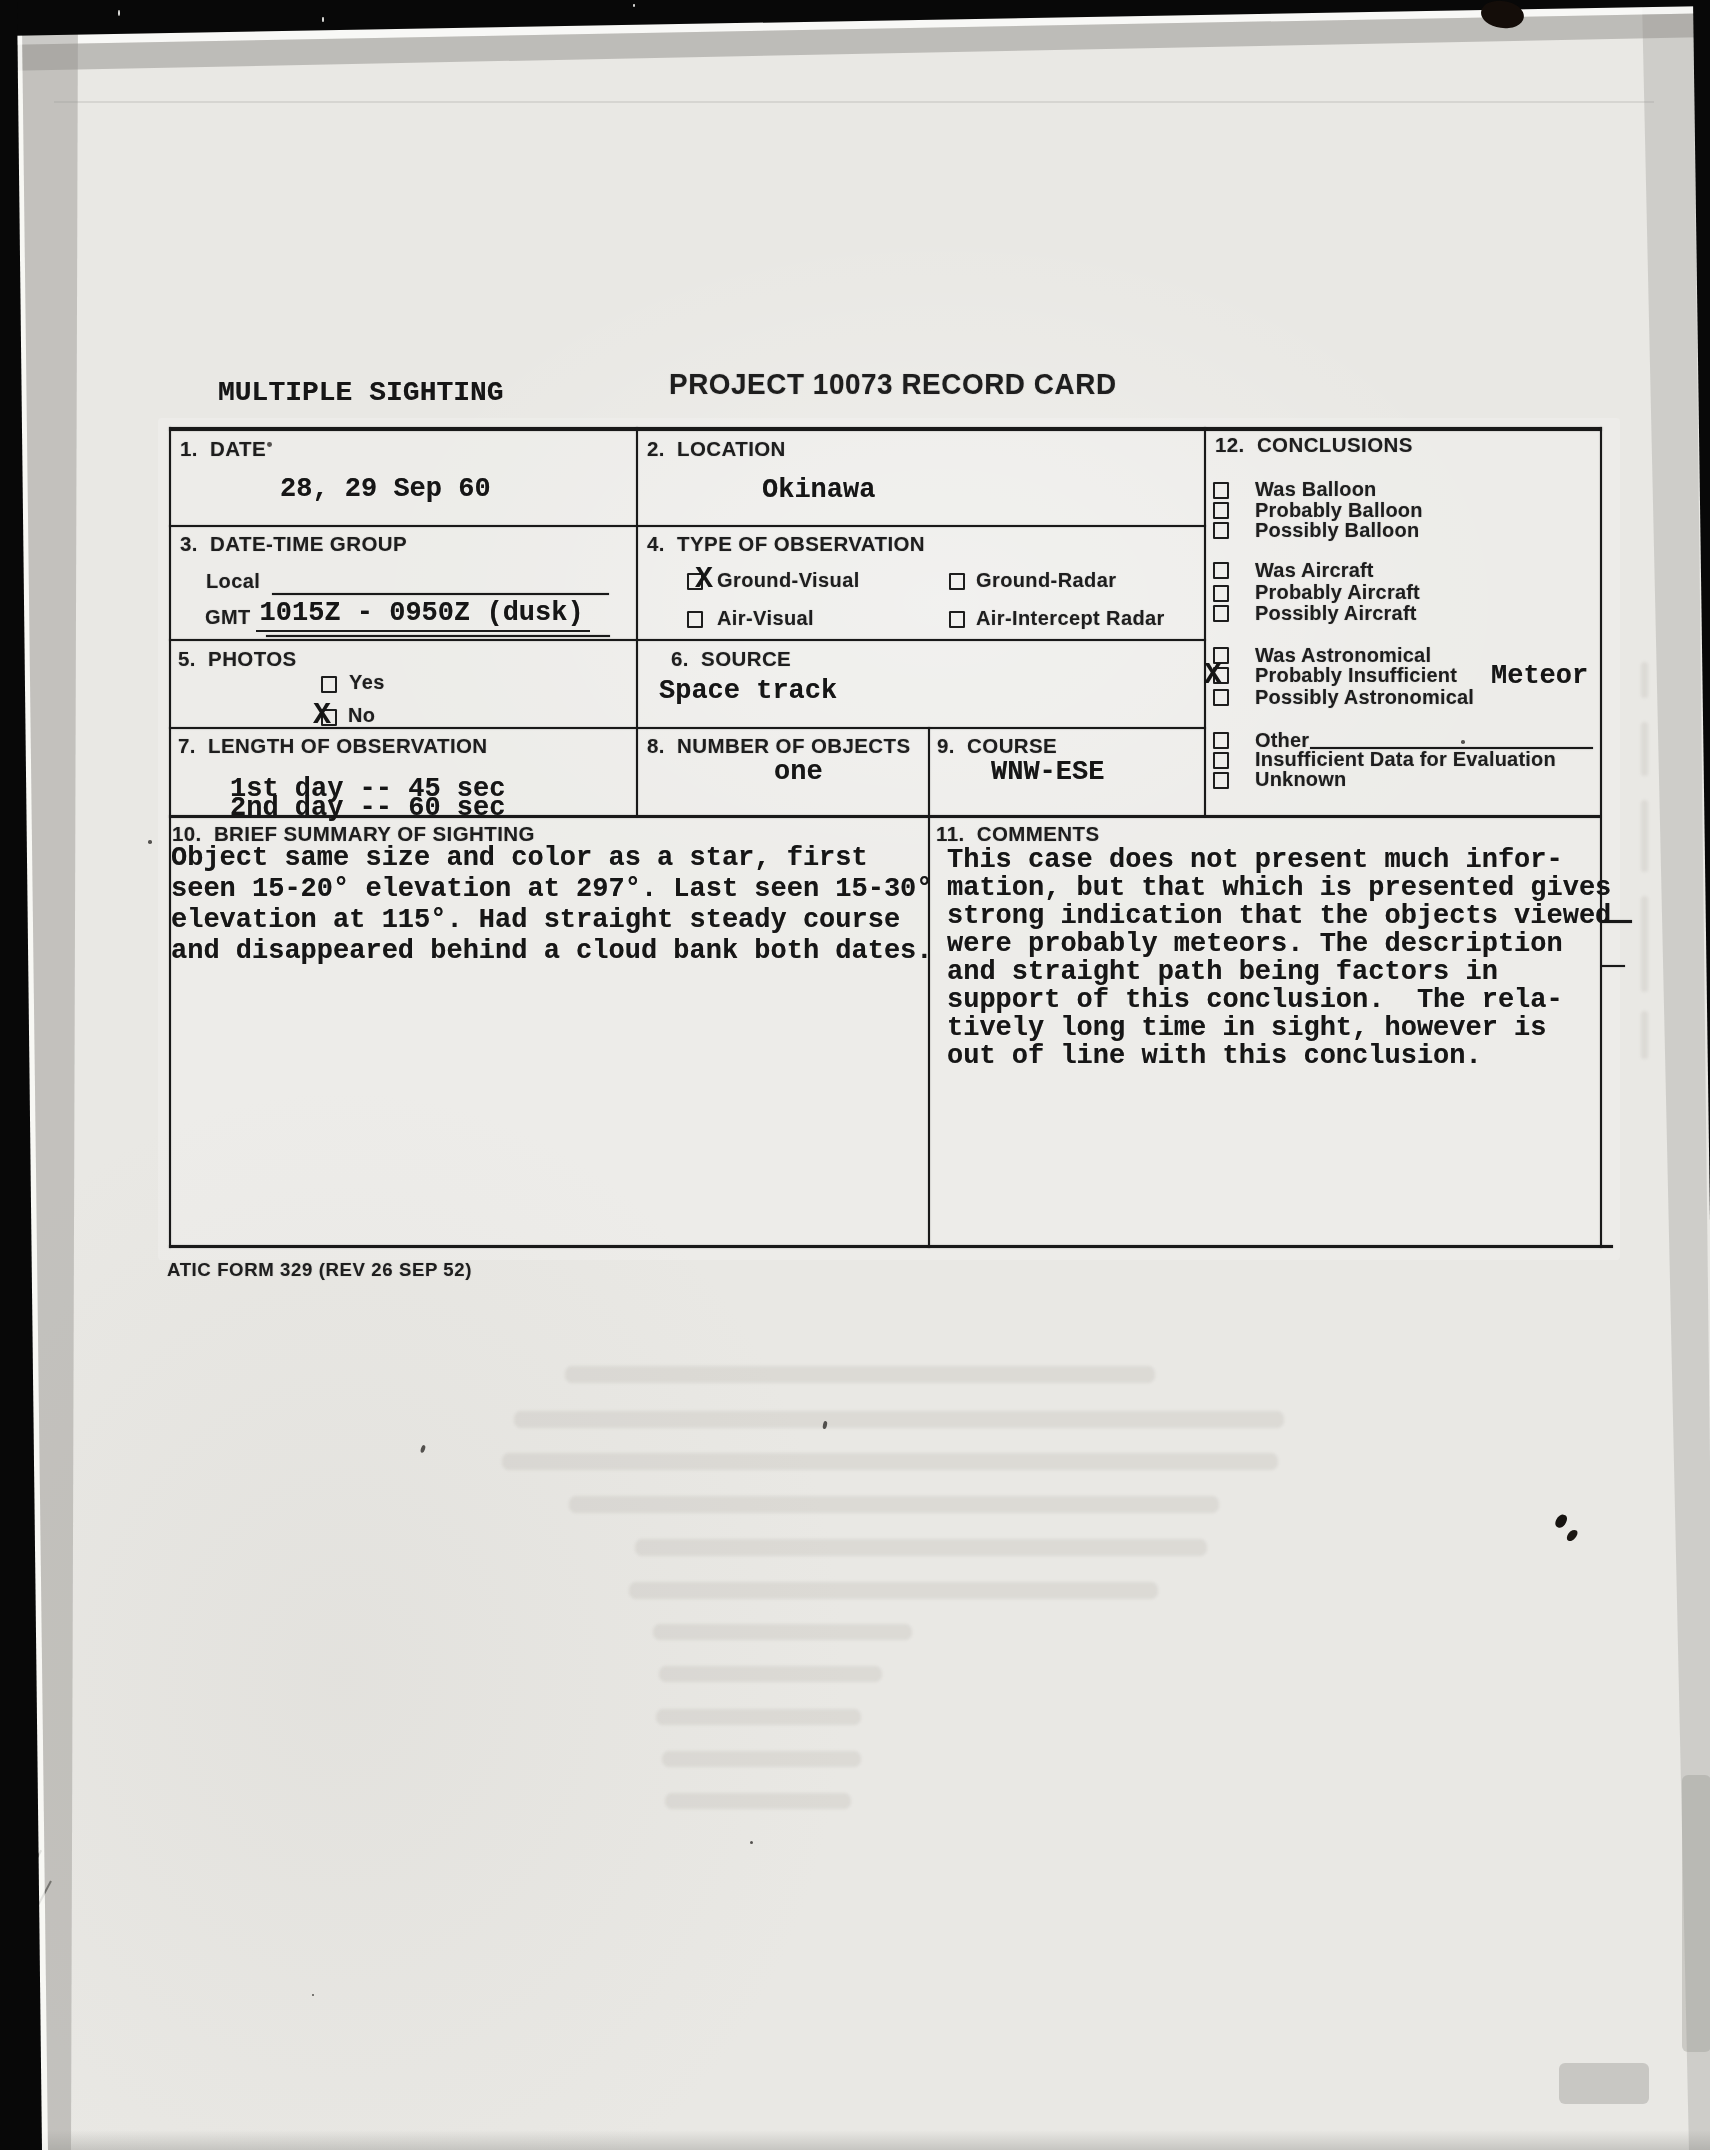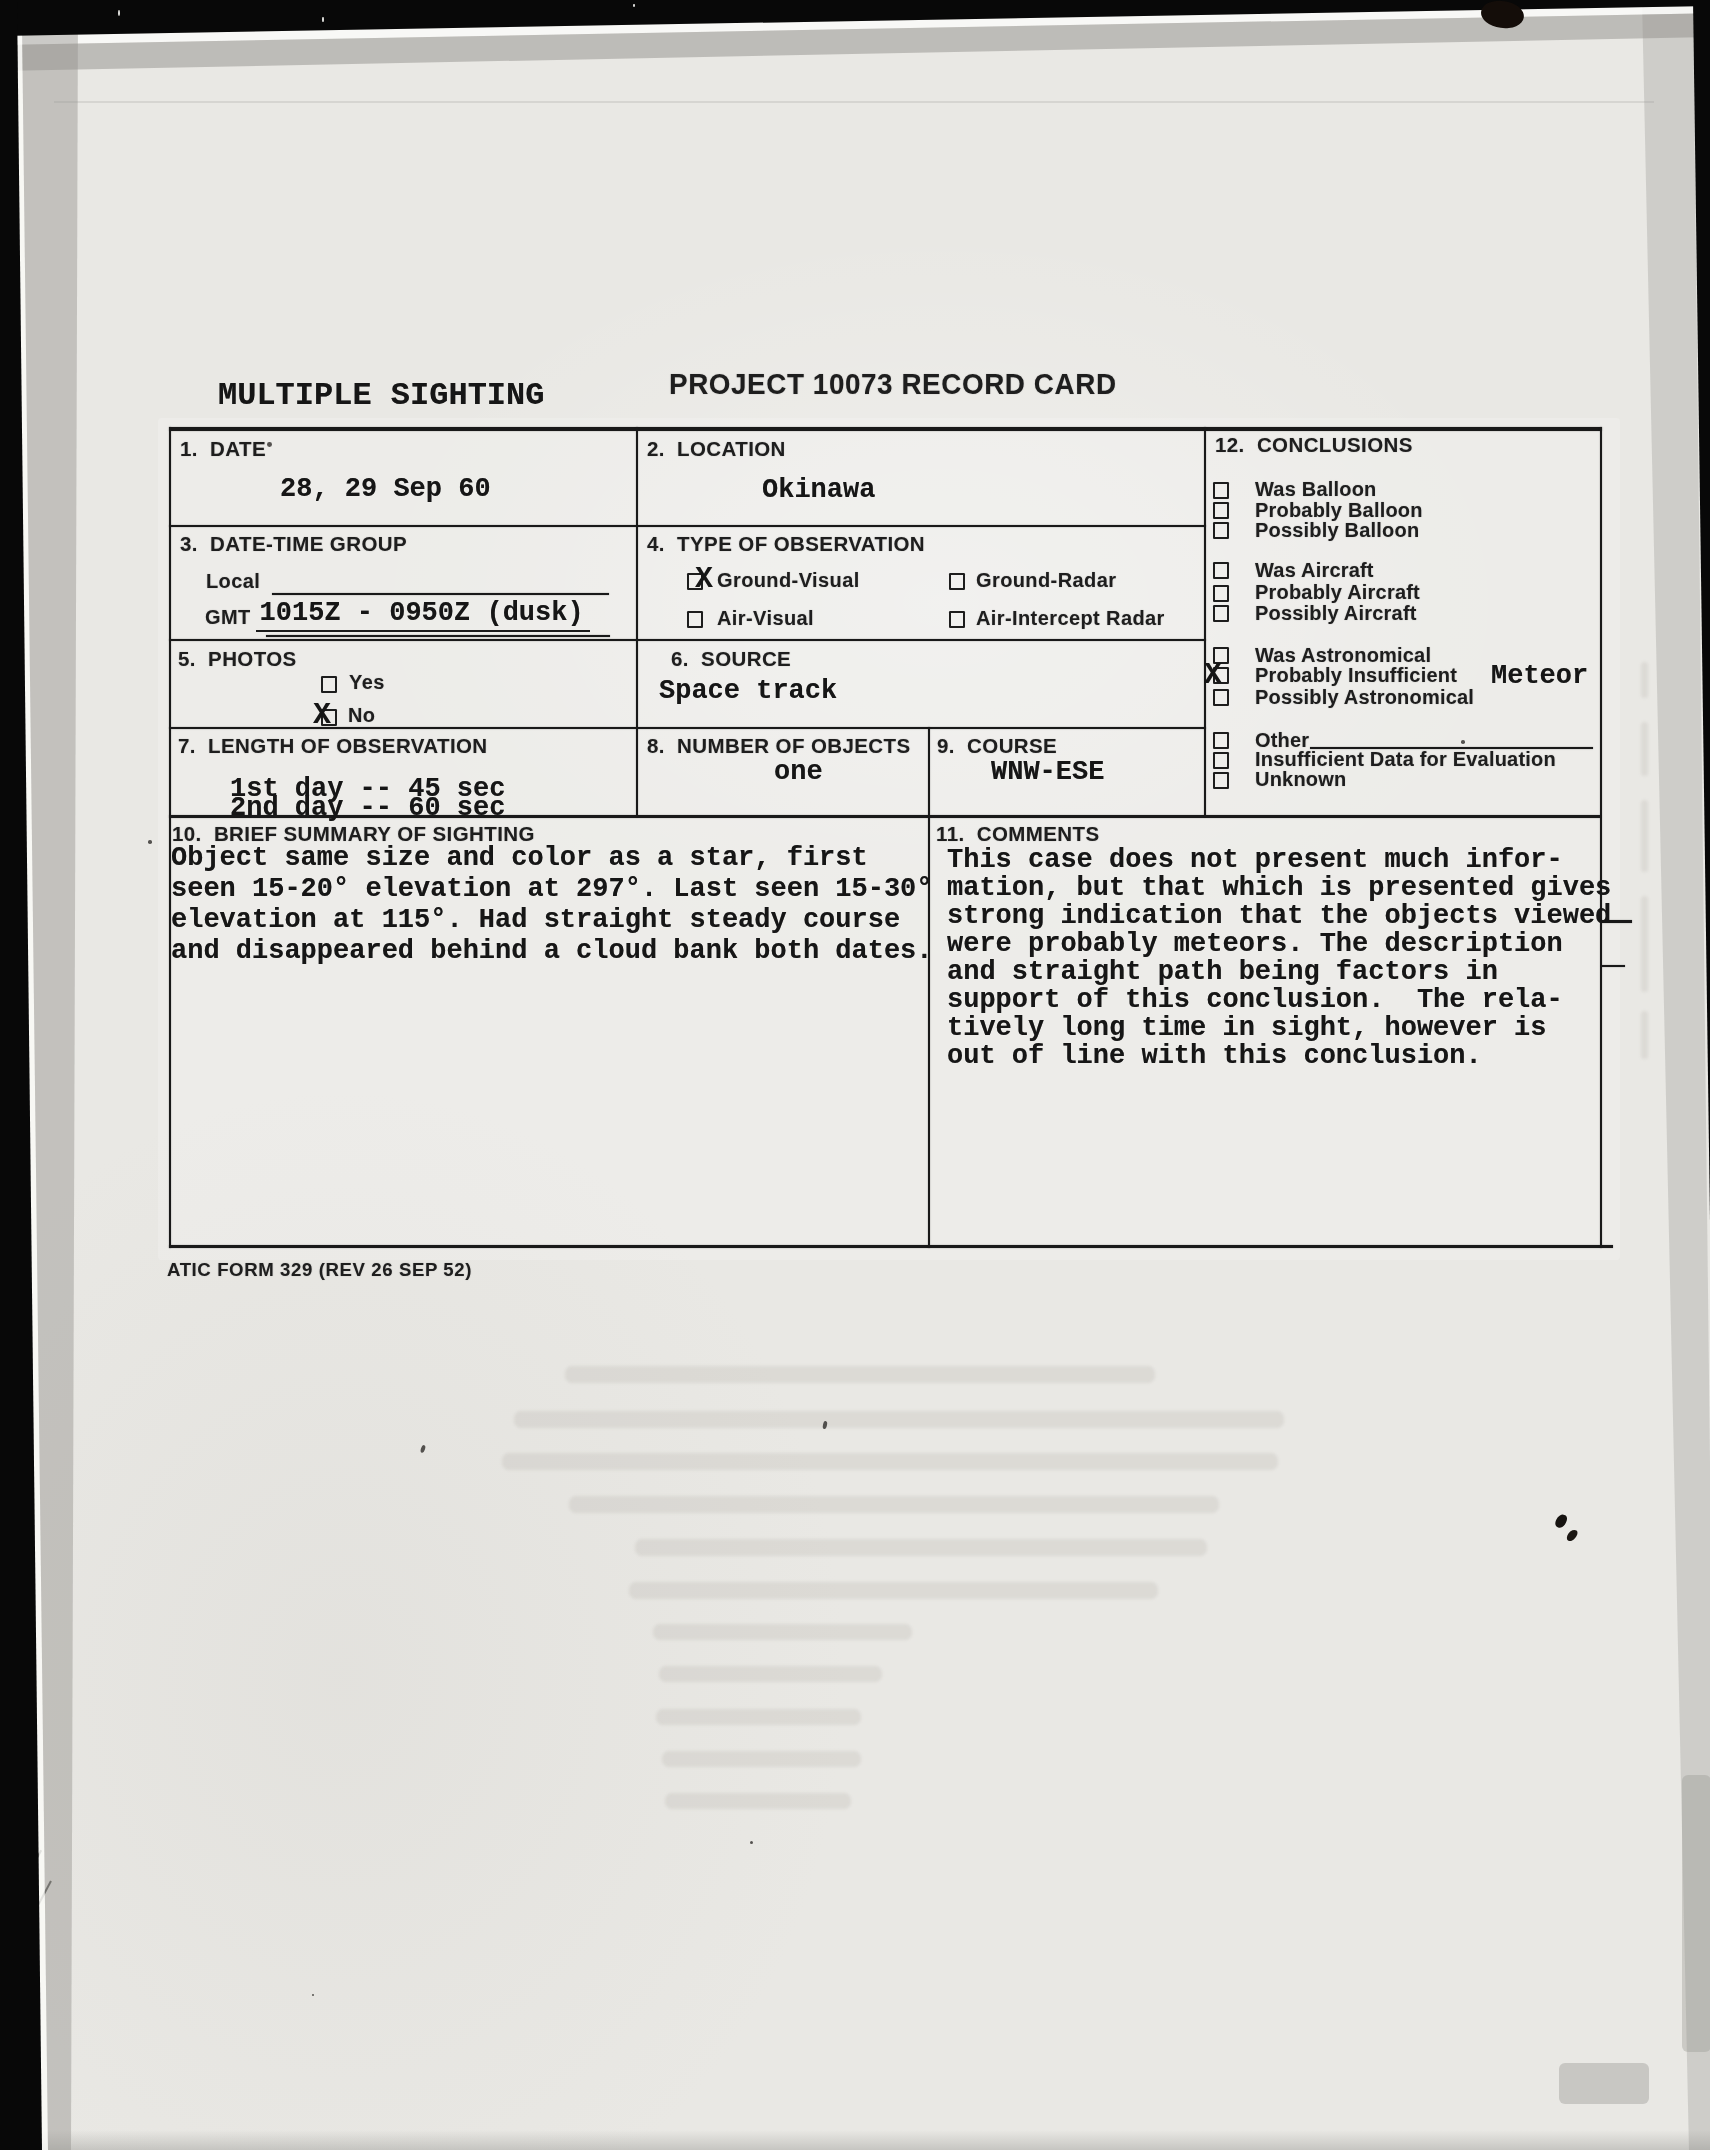--- a/index.html
+++ b/index.html
@@ -77,21 +77,21 @@
       <div class="wspeck" style="left: 322px; top: 17px; width: 1.8px; height: 4.8px; z-index: 6;"></div>
       <div class="wspeck" style="left: 633px; top: 3.6px; width: 1.8px; height: 3.6px; z-index: 6;"></div>
       <div style="position: absolute; left: 1556px; top: 1514px; width: 9.6px; height: 14.4px; background: rgb(22, 19, 16); border-radius: 60% 40% 55% 45%; transform: rotate(25deg); z-index: 2;"></div>
       <div style="position: absolute; left: 1568px; top: 1529px; width: 8.4px; height: 13.2px; background: rgb(27, 23, 19); border-radius: 60% 40% 55% 45%; transform: rotate(35deg); z-index: 2;"></div>
       <div style="position: absolute; left: 31px; top: 1848px; width: 2.4px; height: 39px; background: rgb(74, 74, 72); transform: rotate(28deg); z-index: 2;"></div>
       <div style="position: absolute; left: 42px; top: 1879px; width: 1.8px; height: 34px; background: rgb(90, 90, 87); transform: rotate(28deg); z-index: 2;"></div>
     </div>
 
   <div id="content" class="abs" style="inset:0;z-index:2;">
 
-    <div class="typed" style="left:218px;top:377px;font-size:32px;">MULTIPLE SIGHTING</div>
+    <div class="typed" style="left:218px;top:377px;font-size:28px;">MULTIPLE SIGHTING</div>
     <div class="lbl title-print" style="left:669px;top:368px;">PROJECT 10073 RECORD CARD</div>
 
     <div class="cline" style="left:169px;top:427px;width:1433px;height:4.2px;"></div>
     <div class="cline" style="left:169px;top:1245px;width:1444px;height:3px;"></div>
     <div class="cline" style="left:169px;top:427px;width:2.4px;height:821px;"></div>
     <div class="cline" style="left:1600px;top:427px;width:2.4px;height:821px;"></div>
     <div class="cline" style="left:169px;top:525px;width:1037px;height:2.4px;"></div>
     <div class="cline" style="left:169px;top:639px;width:1037px;height:2.4px;"></div>
     <div class="cline" style="left:169px;top:727px;width:1037px;height:2.4px;"></div>
     <div class="cline" style="left:169px;top:815px;width:1432px;height:3px;"></div>

